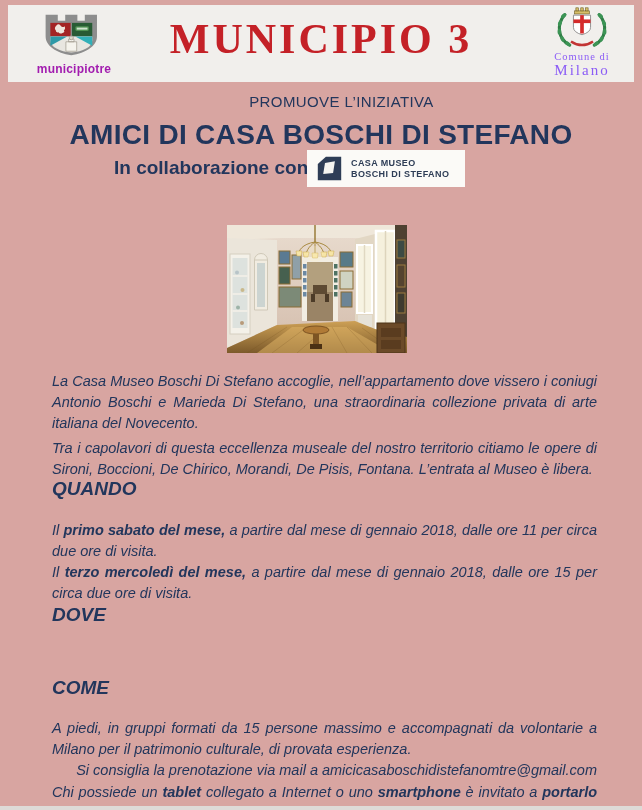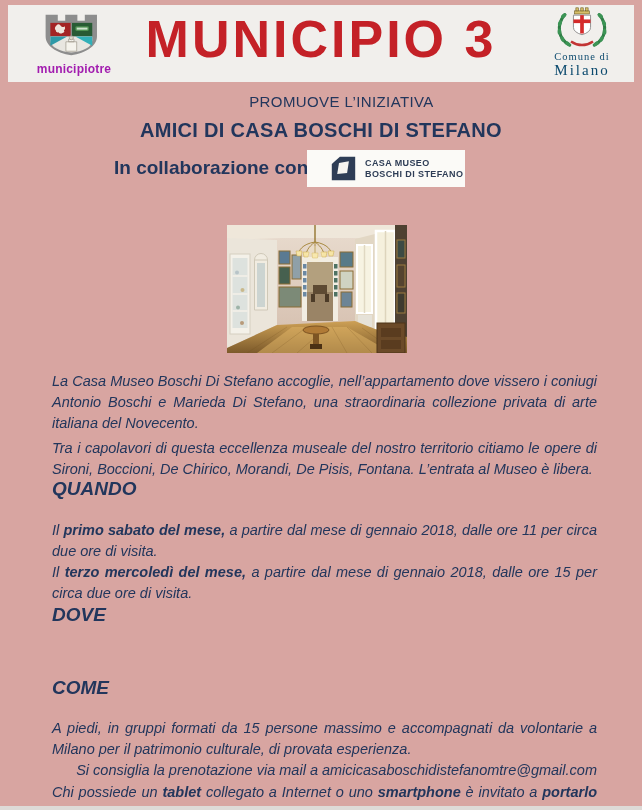--- a/index.html
+++ b/index.html
@@ -12,33 +12,33 @@
   
   .header{
     position:absolute;left:8px;top:5px;width:626px;height:77px;
     background:#f1efec;
   }
   .crest-wrap{position:absolute;left:16px;top:3px;width:100px;text-align:center;}
   .crest-caption{font-size:12px;font-weight:bold;color:#a21caf;margin-top:0px;letter-spacing:.2px;}
   .crest-caption .suffix{font-weight:900;}
   .main-title{
     position:absolute;left:0;right:0;top:12px;text-align:center;
-    font-family:Liberation Sans, sans-serif;font-weight:bold;
-    font-size:52px;line-height:44px;letter-spacing:3px;color:#c42127;
-  }
-  .milano-wrap{position:absolute;right:6px;top:1px;width:92px;text-align:center;color:#0c4a6e;}
+    font-family:Liberation Serif, serif;font-weight:bold;
+    font-size:42px;line-height:44px;letter-spacing:3px;color:#c42127;
+  }
+  .milano-wrap{position:absolute;right:6px;top:1px;width:92px;text-align:center;color:#8b5cf6;}
   .milano-l1{font-family:"Liberation Serif",serif;font-size:10.5px;letter-spacing:1px;margin-top:-3px;}
   .milano-l2{font-family:"Liberation Serif",serif;font-size:15px;letter-spacing:2px;margin-top:0px;}
   
   .promo{position:absolute;left:0;right:0;top:93px;text-align:center;font-size:15px;letter-spacing:.4px;margin-left:41px;}
-  .initiative{position:absolute;left:0;right:0;top:119px;text-align:center;font-size:20px;font-weight:bold;letter-spacing:.3px;}
+  .initiative{position:absolute;left:0;right:0;top:119px;text-align:center;font-size:28px;font-weight:bold;letter-spacing:.3px;}
   .collab-label{position:absolute;left:114px;top:157px;font-size:19px;font-weight:bold;}
   .museum-logo{
     position:absolute;left:307px;top:150px;width:158px;height:37px;
-    background:#fbfaf7;display:flex;align-items:center;padding-left:23px;box-sizing:border-box;
+    background:#fbfaf7;display:flex;align-items:center;padding-left:9px;box-sizing:border-box;
   }
   .museum-logo-text{margin-left:8px;font-size:9px;line-height:10.5px;font-weight:bold;letter-spacing:.4px;color:#2e3d56;}
   .subtitle{position:absolute;left:0;right:0;top:201px;text-align:center;font-size:20px;letter-spacing:.3px;}
   .photo{position:absolute;left:227px;top:225px;width:180px;height:128px;}
   
   .para,.sec-h{
     position:absolute;left:52px;width:545px;
     font-style:italic;font-size:14.5px;line-height:21px;text-align:justify;
   }
   .sec-h{font-size:19px;font-weight:bold;text-align:left;}

